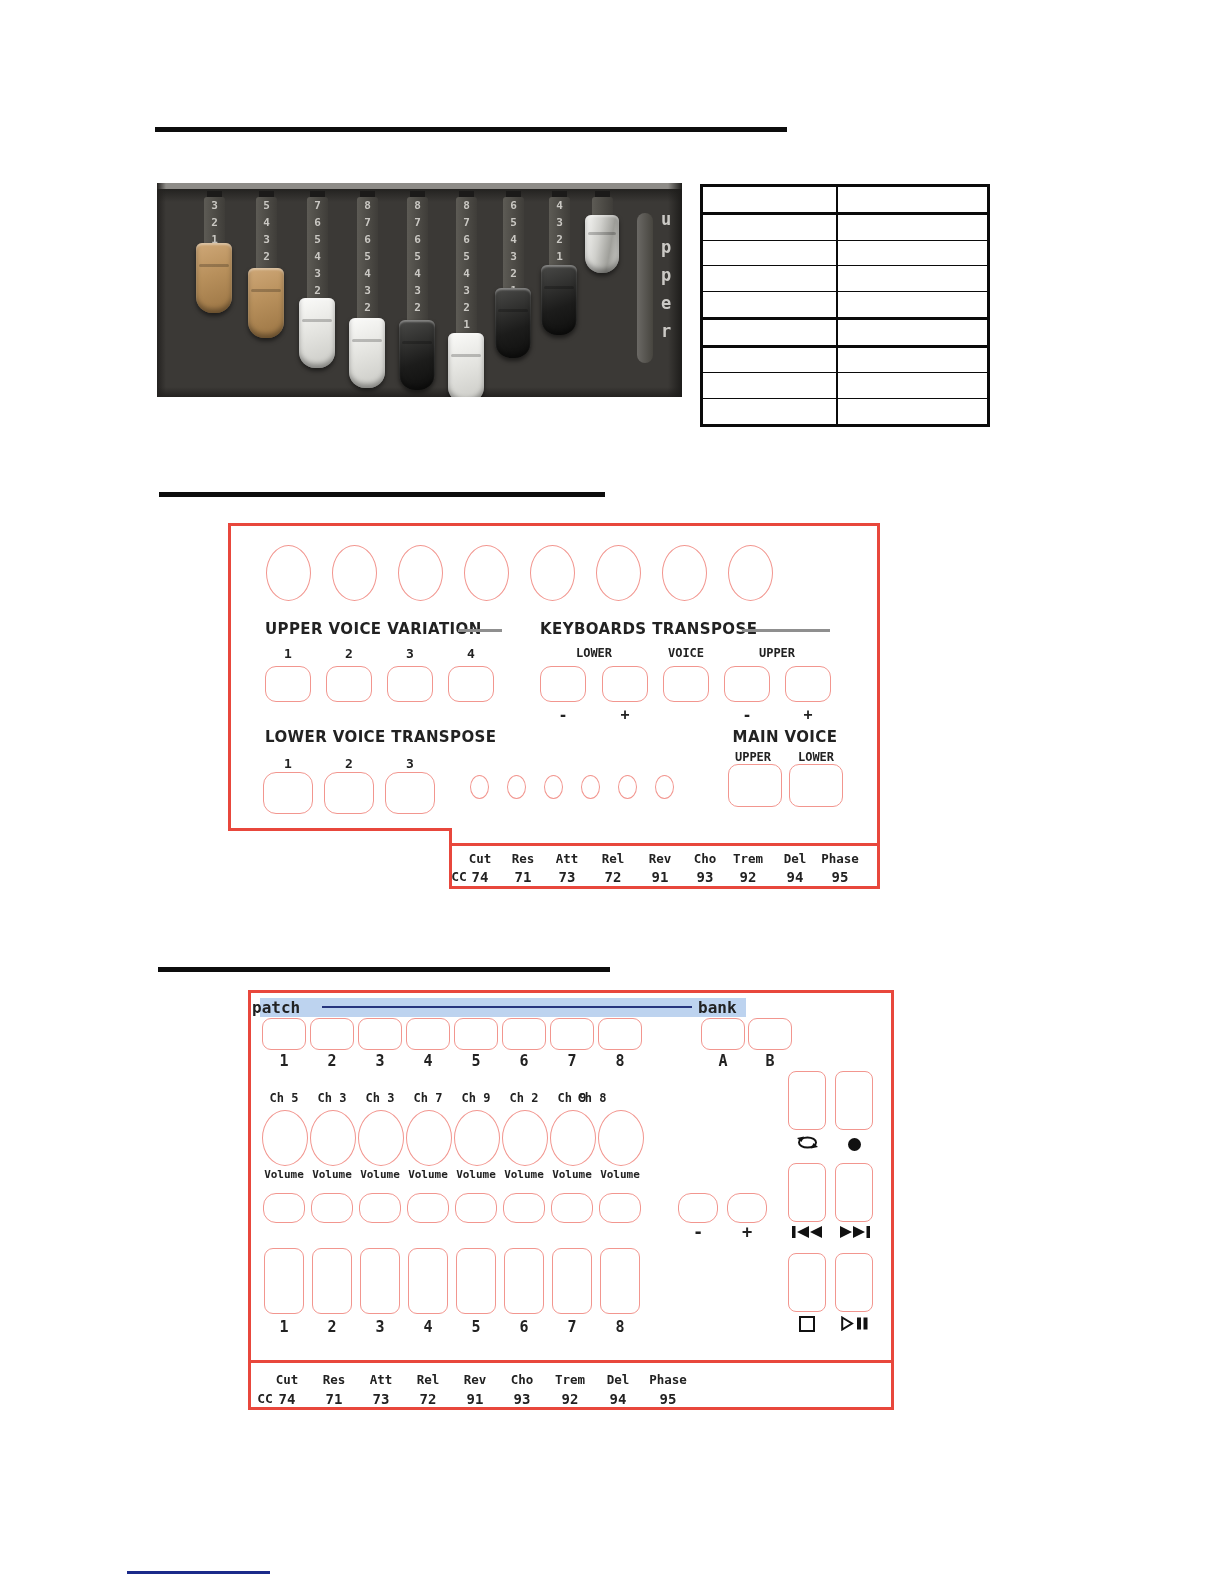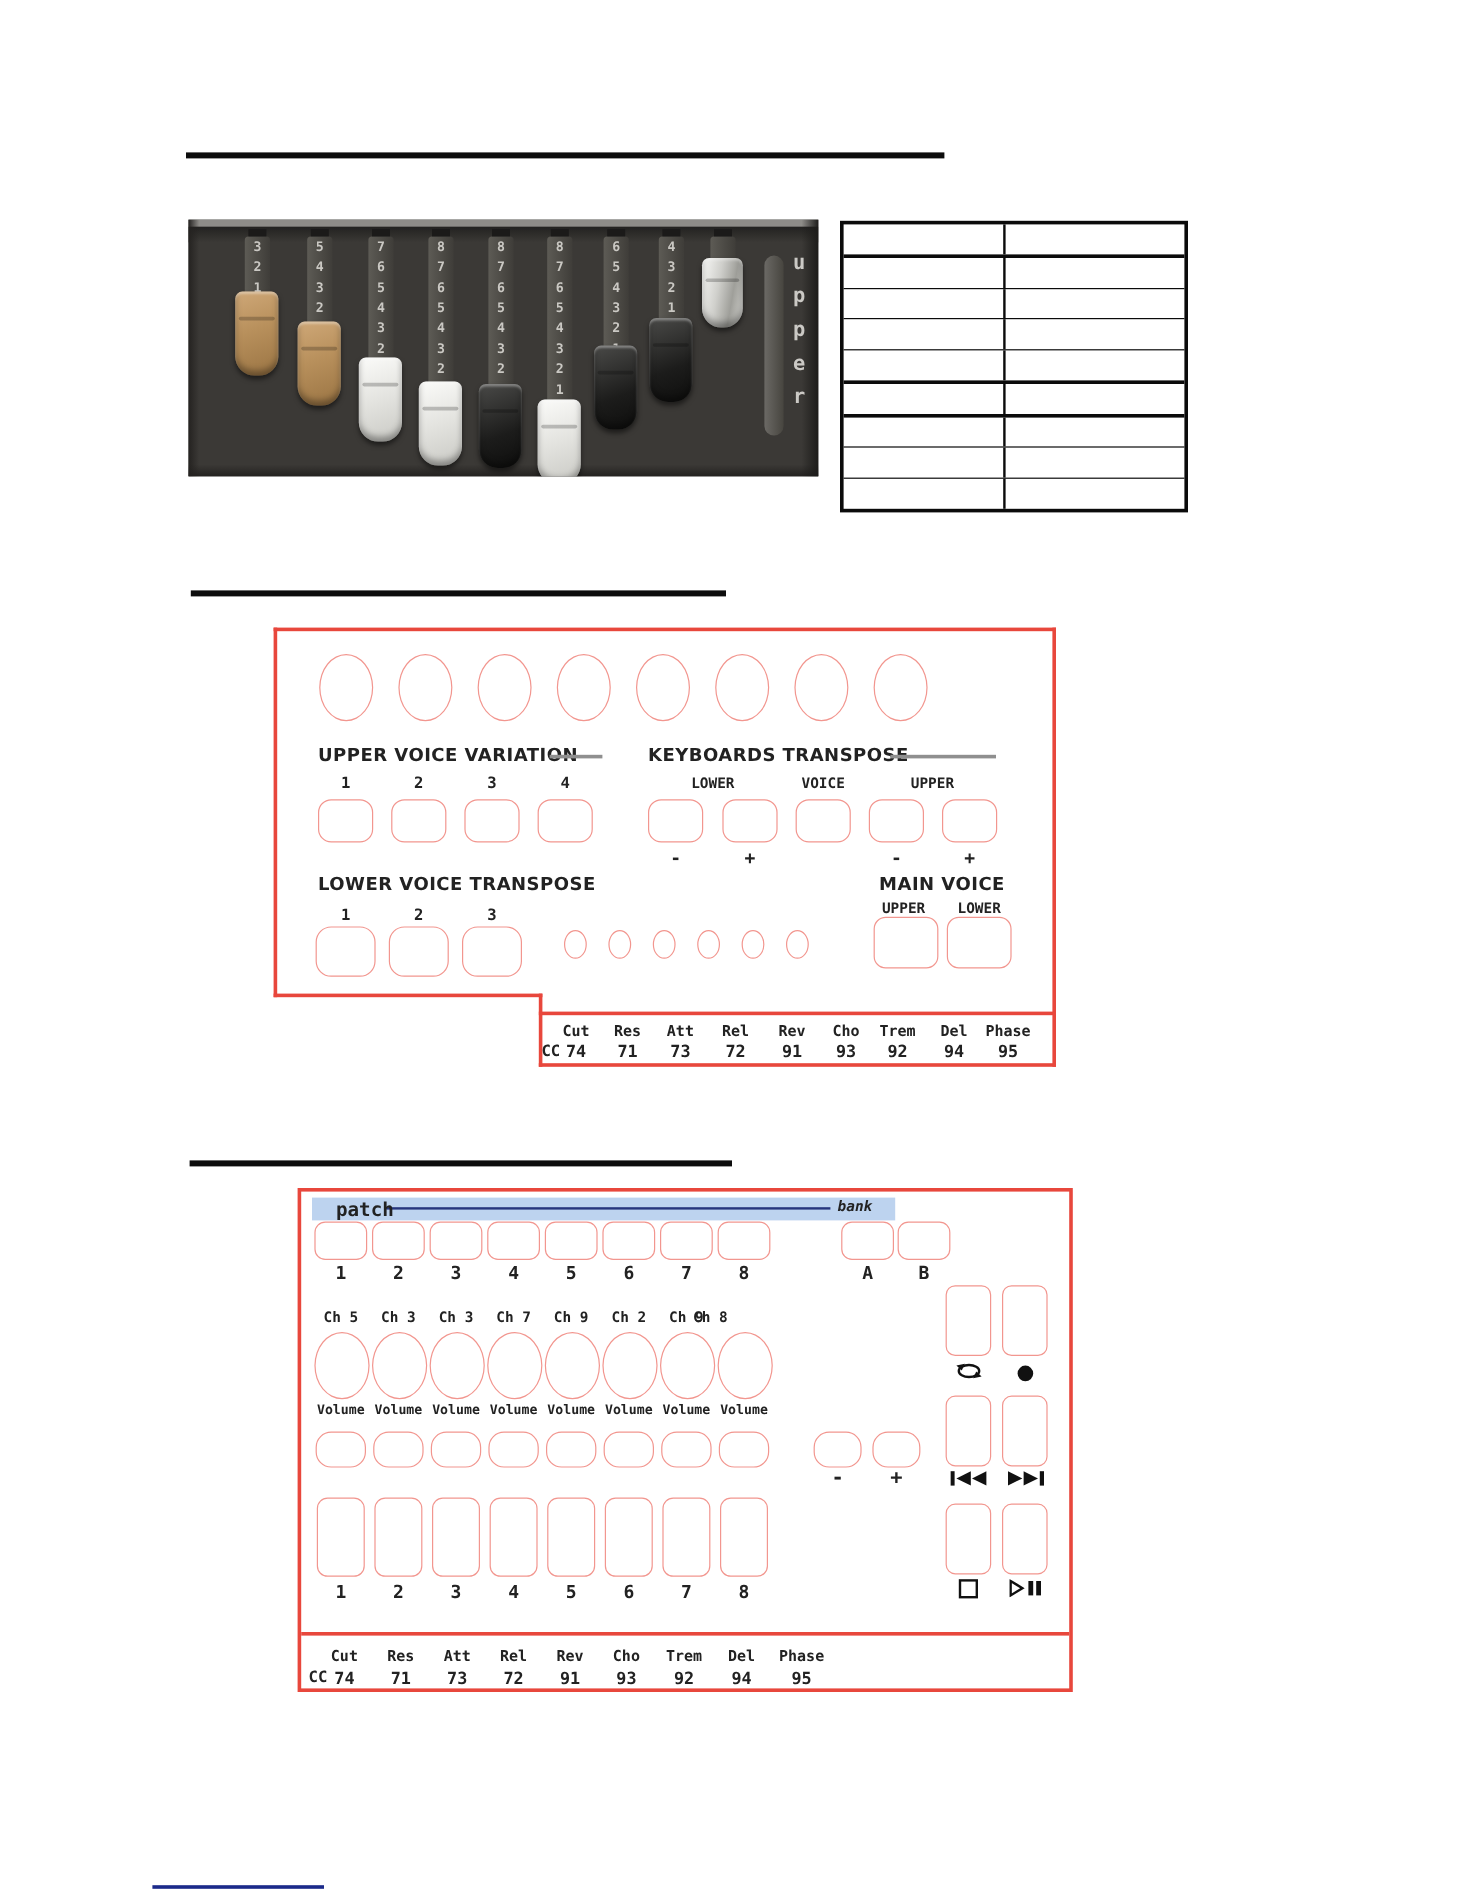--- a/index.html
+++ b/index.html
@@ -228,22 +228,22 @@
   <div class="lbl mono" style="left:773px;top:869px;width:44px;font-size:14px;">94</div>
   <div class="lbl mono" style="left:818px;top:869px;width:44px;font-size:14px;">95</div>
 
   <div class="rule" style="left:158px;top:967px;width:452px;height:5px;"></div>
 
   <div class="panel3"></div>
   <div class="rl" style="left:251px;top:1360px;width:640px;height:3px;"></div>
 
   <div class="band"></div>
   <div class="navline"></div>
-  <div class="lbl mono" style="left:280px;top:998px;font-size:16px;text-align:left;">patch</div>
-  <div class="lbl mono" style="left:698px;top:998px;font-size:12px;text-align:right;font-style:italic;">bank</div>
+  <div class="lbl mono" style="left:252px;top:998px;font-size:16px;text-align:left;">patch</div>
+  <div class="lbl mono" style="left:698px;top:998px;font-size:16px;text-align:right;">bank</div>
 
   <div class="btn btn-p" style="left:262px;top:1018px;"></div>
   <div class="btn btn-p" style="left:310px;top:1018px;"></div>
   <div class="btn btn-p" style="left:358px;top:1018px;"></div>
   <div class="btn btn-p" style="left:406px;top:1018px;"></div>
   <div class="btn btn-p" style="left:454px;top:1018px;"></div>
   <div class="btn btn-p" style="left:502px;top:1018px;"></div>
   <div class="btn btn-p" style="left:550px;top:1018px;"></div>
   <div class="btn btn-p" style="left:598px;top:1018px;"></div>
   <div class="btn btn-p" style="left:701px;top:1018px;"></div>

